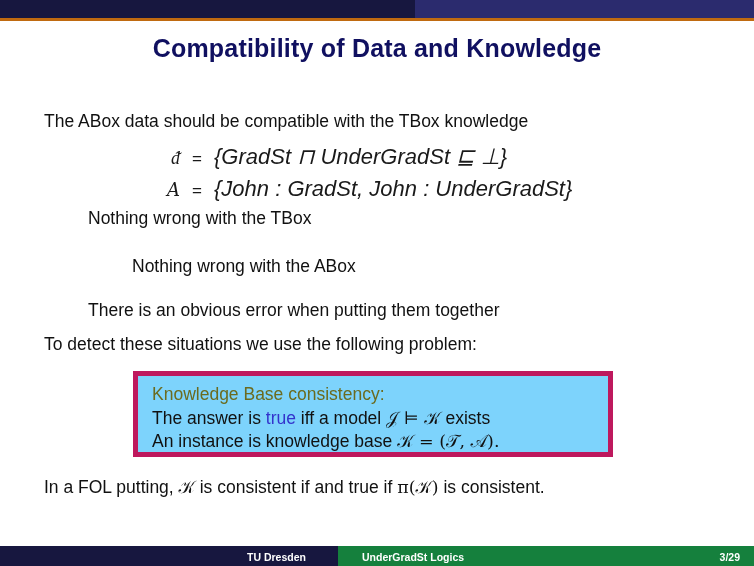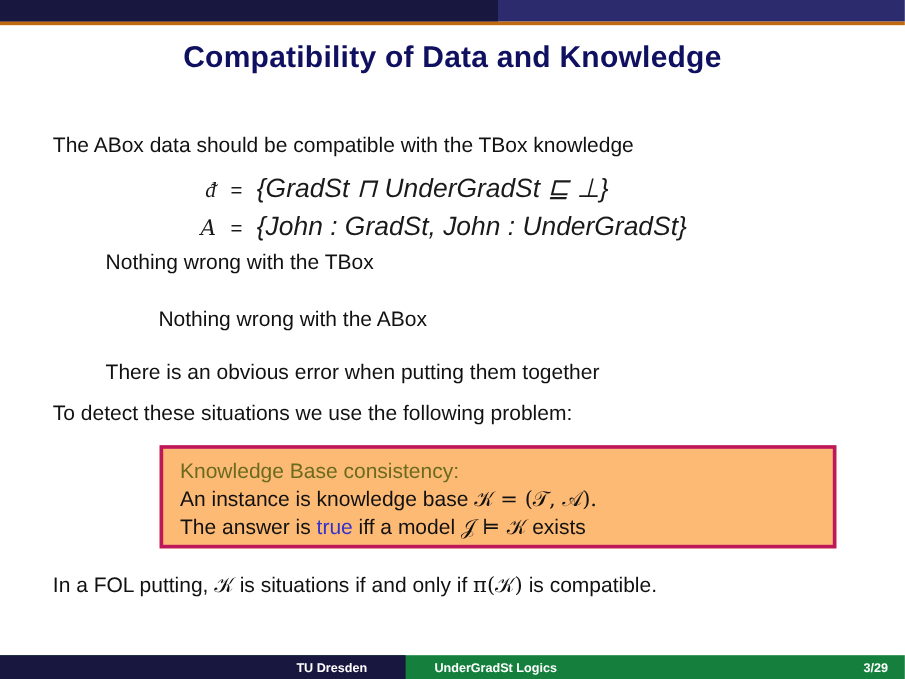--- a/index.html
+++ b/index.html
@@ -104,24 +104,24 @@
   
   .sub1 { position: absolute; top: 120px; left: 88px; white-space: nowrap; }
   .sub2 { position: absolute; top: 168px; left: 88px; white-space: nowrap; margin-left: 44px; }
   .sub3 { position: absolute; top: 212px; left: 88px; white-space: nowrap; }
   .detect { position: absolute; top: 246px; left: 44px; white-space: nowrap; text-align: center; }
   
   .defbox {
     position: absolute;
     top: 283px;
     left: 133px;
-    width: 564px;
+    width: 480px;
     height: 86px;
-    border: 3px solid #be185d;
-    background: #fdba74;
+    border: 5px solid #be185d;
+    background: #7dd3fc;
     box-sizing: border-box;
     padding: 8px 12px 8px 14px;
   }
   .defbox .dtitle {
     color: #6b6b1f;
     font-size: 17.5px;
     margin-bottom: 3px;
     white-space: nowrap;
   }
   .defbox .dline {
@@ -211,29 +211,29 @@
 
     <div class="line sub1">Nothing wrong with the TBox</div>
     <div class="line sub2">Nothing wrong with the ABox</div>
     <div class="line sub3">There is an obvious error when putting them together</div>
 
     <div class="line detect">To detect these situations we use the following problem:</div>
 
     <div class="defbox">
       <div class="dtitle">Knowledge Base consistency:</div>
       <div class="dline">
+        <span>The answer is </span><span class="kw-true">true</span><span> iff a model </span><span class="math">𝒥 ⊨ 𝒦</span><span> exists</span>
+      </div>
+      <div class="dline">
         <span>An instance is knowledge base </span><span class="math">𝒦 = (𝒯, 𝒜).</span>
       </div>
-      <div class="dline">
-        <span>The answer is </span><span class="kw-true">true</span><span> iff a model </span><span class="math">𝒥 ⊨ 𝒦</span><span> exists</span>
-      </div>
     </div>
 
     <div class="line closing">
-      <span>In a FOL putting, </span><span class="math">𝒦</span><span> is situations if and only if </span><span class="math">π(𝒦)</span><span> is compatible.</span>
+      <span>In a FOL putting, </span><span class="math">𝒦</span><span> is consistent if and true if </span><span class="math">π(𝒦)</span><span> is consistent.</span>
     </div>
 
   </div>
 
   <div class="footer">
     <div class="footer-dark"></div>
     <span class="footer-inst">TU Dresden</span>
     <span class="footer-course">UnderGradSt Logics</span>
     <span class="footer-page">3/29</span>
   </div>

